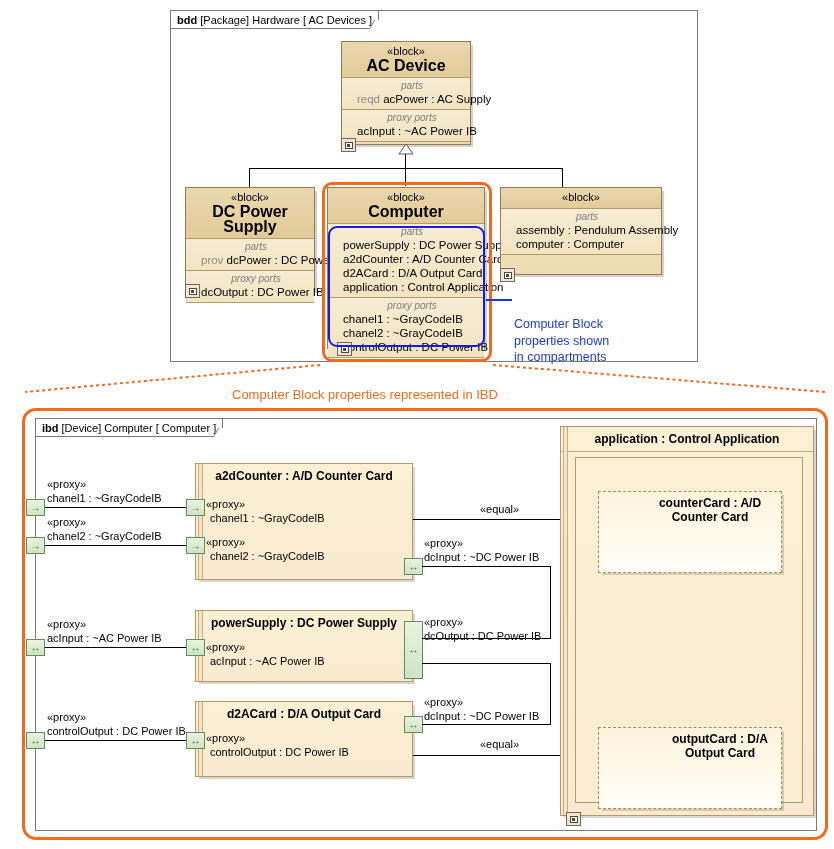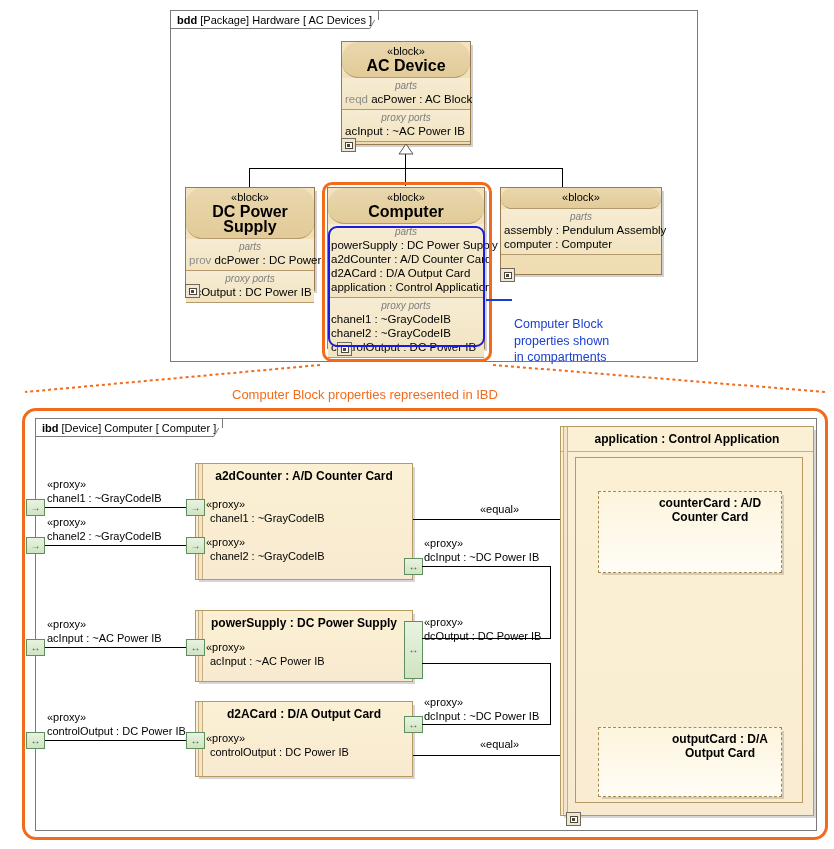--- a/index.html
+++ b/index.html
@@ -18,24 +18,24 @@
              background:#fff;border-left:1px solid #7a7a7a;
              transform:skewX(-30deg);transform-origin:bottom left;}
   .tag-k{font-weight:bold;}
 
   
   .blk{position:absolute;box-sizing:border-box;
        border:1px solid #9a7b4f;
        background:linear-gradient(to bottom,#f3e3c0,#efdcb2);
        box-shadow:3px 3px 0 -1px rgba(0,0,0,.18);}
   .blk .hdr{padding:3px 4px 4px;text-align:center;border-bottom:1px solid #b49a6d;
-            background:linear-gradient(to bottom,#e9d7ae,#e2cb98);border-radius:16px;}
+            background:linear-gradient(to bottom,#e9d7ae,#e2cb98);}
   .blk .hdr .ster{display:block;font-size:11px;color:#000;line-height:13px;}
   .blk .hdr .nm{display:block;font-weight:bold;font-size:16px;line-height:15px;}
-  .cmp{border-bottom:1px solid #b49a6d;padding:1px 0 3px 0;
+  .cmp{border-bottom:1px solid #b49a6d;padding:1px 0 3px 12px;
        background:linear-gradient(to bottom,#f6ecd3,#f2e4c1);}
   .cmp:last-child{border-bottom:none;}
   .cmp .cl{display:block;text-align:center;font-style:italic;color:#7d7d7d;font-size:10px;line-height:13px;}
   .cmp .row{display:block;padding:0 2px 0 3px;font-size:11.5px;line-height:14px;white-space:nowrap;}
   .kw{color:#8d8d8d;}
 
   
   .dicon{position:absolute;width:15px;height:14px;background:#efe7d2;
          border:1px solid #6f6a5d;box-sizing:border-box;}
   .dicon:before{content:"";position:absolute;left:3px;top:3px;width:8px;height:7px;
@@ -96,21 +96,21 @@
   </div>
 </div>
 
 <div class="blk" style="left:341px;top:41px;width:130px;height:104px;">
   <div class="hdr">
     <span class="ster">«block»</span>
     <span class="nm">AC Device</span>
   </div>
   <div class="cmp">
     <span class="cl">parts</span>
-    <span class="row"><span class="kw">reqd </span><span>acPower : AC Block</span></span>
+    <span class="row"><span class="kw">reqd </span><span>acPower : AC Supply</span></span>
   </div>
   <div class="cmp">
     <span class="cl">proxy ports</span>
     <span class="row"><span>acInput : ~AC Power IB</span></span>
   </div>
   <div class="dicon" style="left:-1px;bottom:-8px;"></div>
 </div>
 
 <div class="line" style="left:405px;top:153px;width:1px;height:33px;"></div>
 <svg class="abs" style="left:398px;top:144px;" width="16" height="11">
@@ -311,19 +311,19 @@
 <div class="part" style="left:560px;top:426px;width:254px;height:390px;">
   <span class="pb"></span>
   <span class="ptitle" style="border-bottom:1px solid #c8ae7e;padding-bottom:4px;">application : Control Application</span>
 
   <div class="nested" style="left:14px;top:30px;width:228px;height:346px;">
 
     <div class="dashbox" style="left:22px;top:33px;width:184px;height:82px;">
       <span class="dtitle">counterCard : A/D Counter Card</span>
     </div>
 
-    <div class="dashbox" style="left:22px;top:269px;width:184px;height:70px;padding-left:20px;">
+    <div class="dashbox" style="left:22px;top:269px;width:184px;height:82px;padding-left:20px;">
       <span class="dtitle">outputCard : D/A Output Card</span>
     </div>
   </div>
 </div>
 
 <div class="dicon" style="left:566px;top:812px;"></div>
 
 </body></html>

